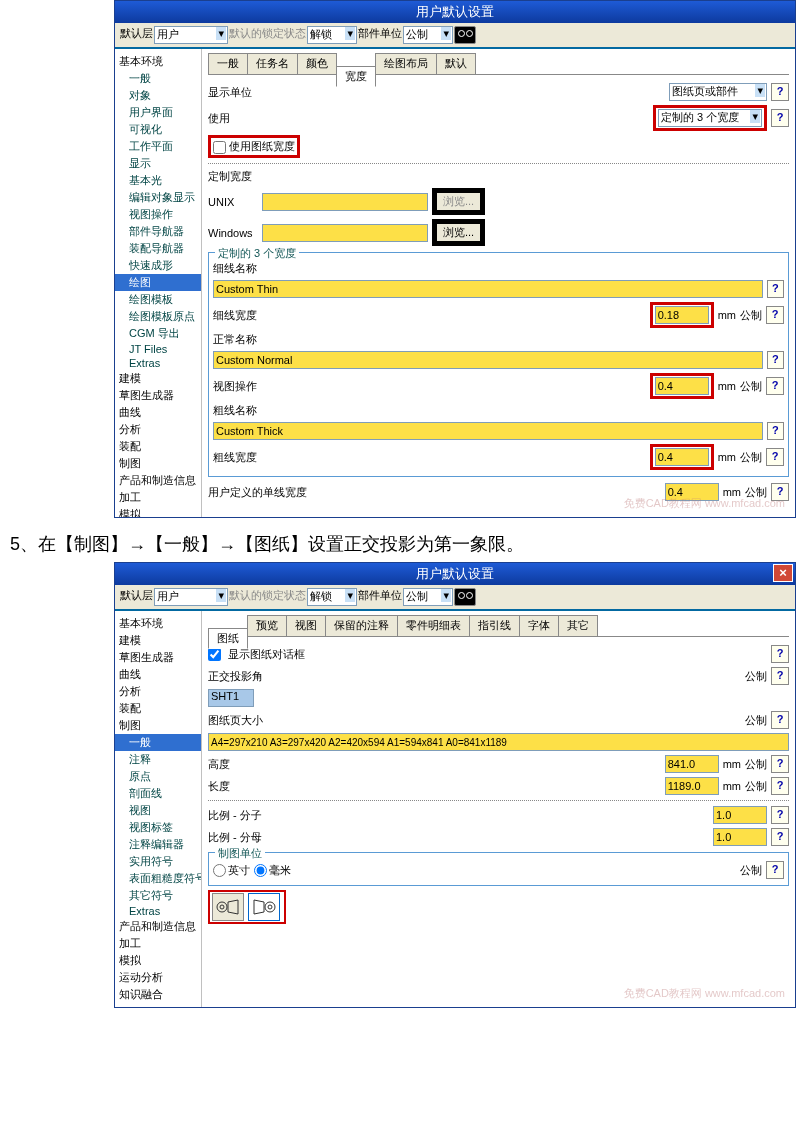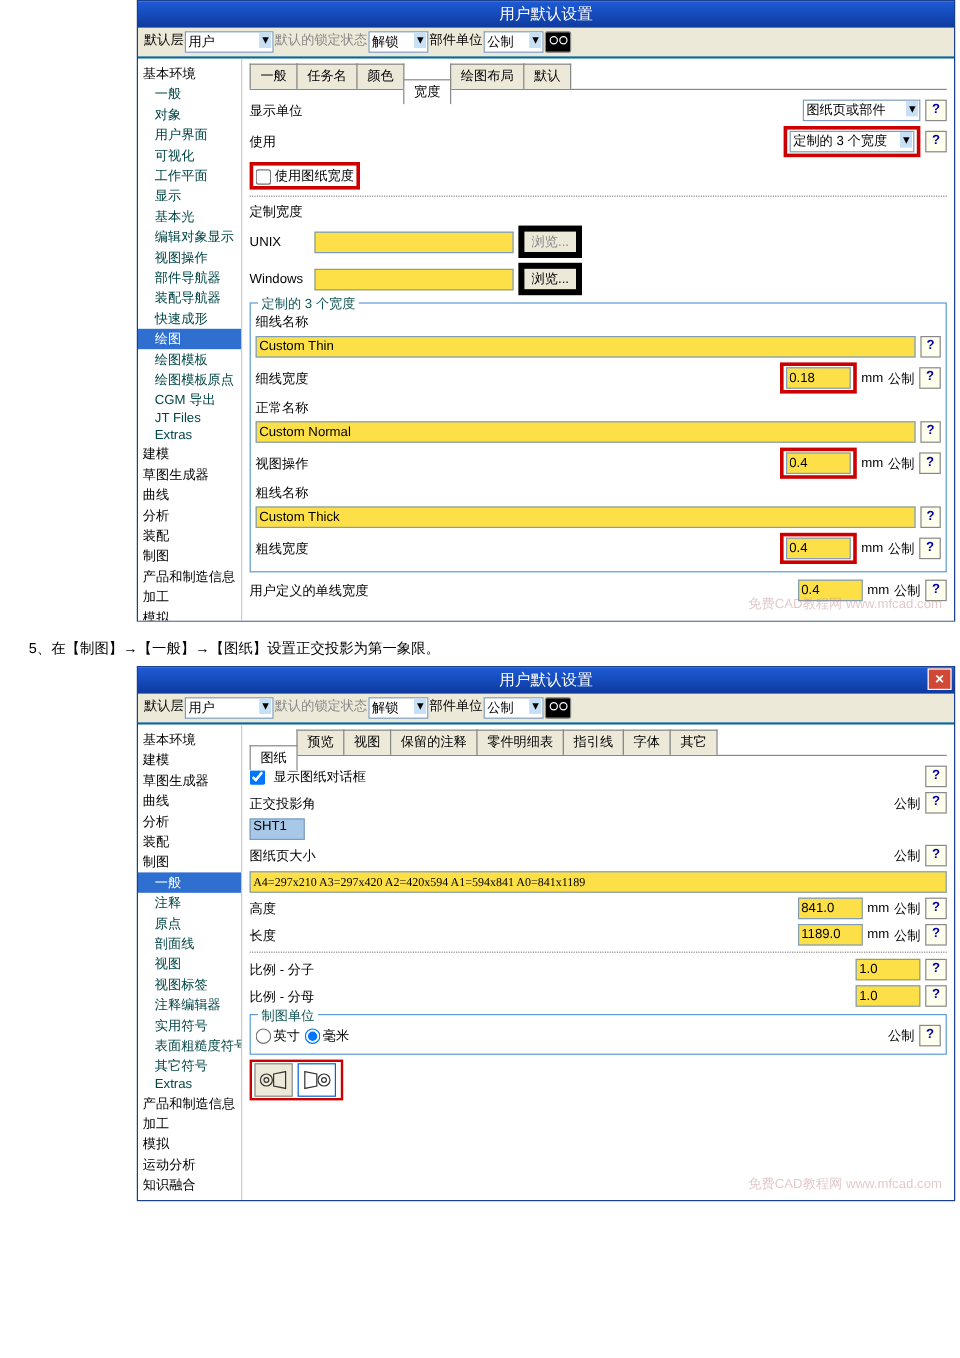--- a/index.html
+++ b/index.html
@@ -32,21 +32,21 @@
 .inp.w160{width:160px}
 .btn{border:5px solid #000000;background:#ece9d8;padding:1px 6px;font-size:11px}
 .help{width:16px;height:16px;border:1px solid #888;background:#ffe;text-align:center;line-height:14px;font-weight:bold;color:#00a}
 .grp{border:1px solid #5a9bd5;padding:6px 4px 4px 4px;margin:4px 0;position:relative}
 .grp-title{position:absolute;top:-7px;left:6px;background:#fff;padding:0 3px;color:#155;font-size:11px}
 .redbox{border:3px solid #c00;padding:1px 2px;display:inline-block}
 input[type=checkbox]{margin:0 3px 0 0;vertical-align:middle}
 input[type=radio]{margin:0 2px 0 0;vertical-align:middle}
 .divider{border-top:1px dotted #888;margin:3px 0}
 .watermark{position:absolute;right:10px;bottom:6px;opacity:.4;font-size:11px;color:#b77}
-.instruction{padding:6px 24px;font-size:12px}
+.instruction{padding:6px 10px;font-size:18px}
 .proj-btn{width:30px;height:26px;border:1px solid #888;background:#ece9d8;display:inline-flex;align-items:center;justify-content:center;margin-right:2px}
 .proj-btn svg{width:24px;height:20px}
 .flex-r{display:flex;align-items:center;gap:2px}
 </style>
 </head>
 <body>
 
 <div class="page">
 
 <div class="dialog d1">
@@ -261,21 +261,21 @@
       <div class="row">
             <span class="inp" style="width:40px;background:#a8c8e8">SHT1</span>
           </div>
       <div class="row">
             <span class="lbl">图纸页大小</span>
             <span class="spacer"></span>
             <span>公制</span>
             <span class="help">?</span>
           </div>
       <div class="row">
-            <input class="inp" style="width: 100%; font-family: Liberation Serif, serif; font-size: 10px;" value="A4=297x210 A3=297x420 A2=420x594 A1=594x841 A0=841x1189">
+            <input class="inp" style="width: 100%; font-family: Liberation Sans, sans-serif; font-size: 10px;" value="A4=297x210 A3=297x420 A2=420x594 A1=594x841 A0=841x1189">
           </div>
       <div class="row">
             <span class="lbl">高度</span>
             <span class="spacer"></span>
             <input class="inp w50" value="841.0" style="">
             <span>mm</span>
             <span>公制</span>
             <span class="help">?</span>
           </div>
       <div class="row">

